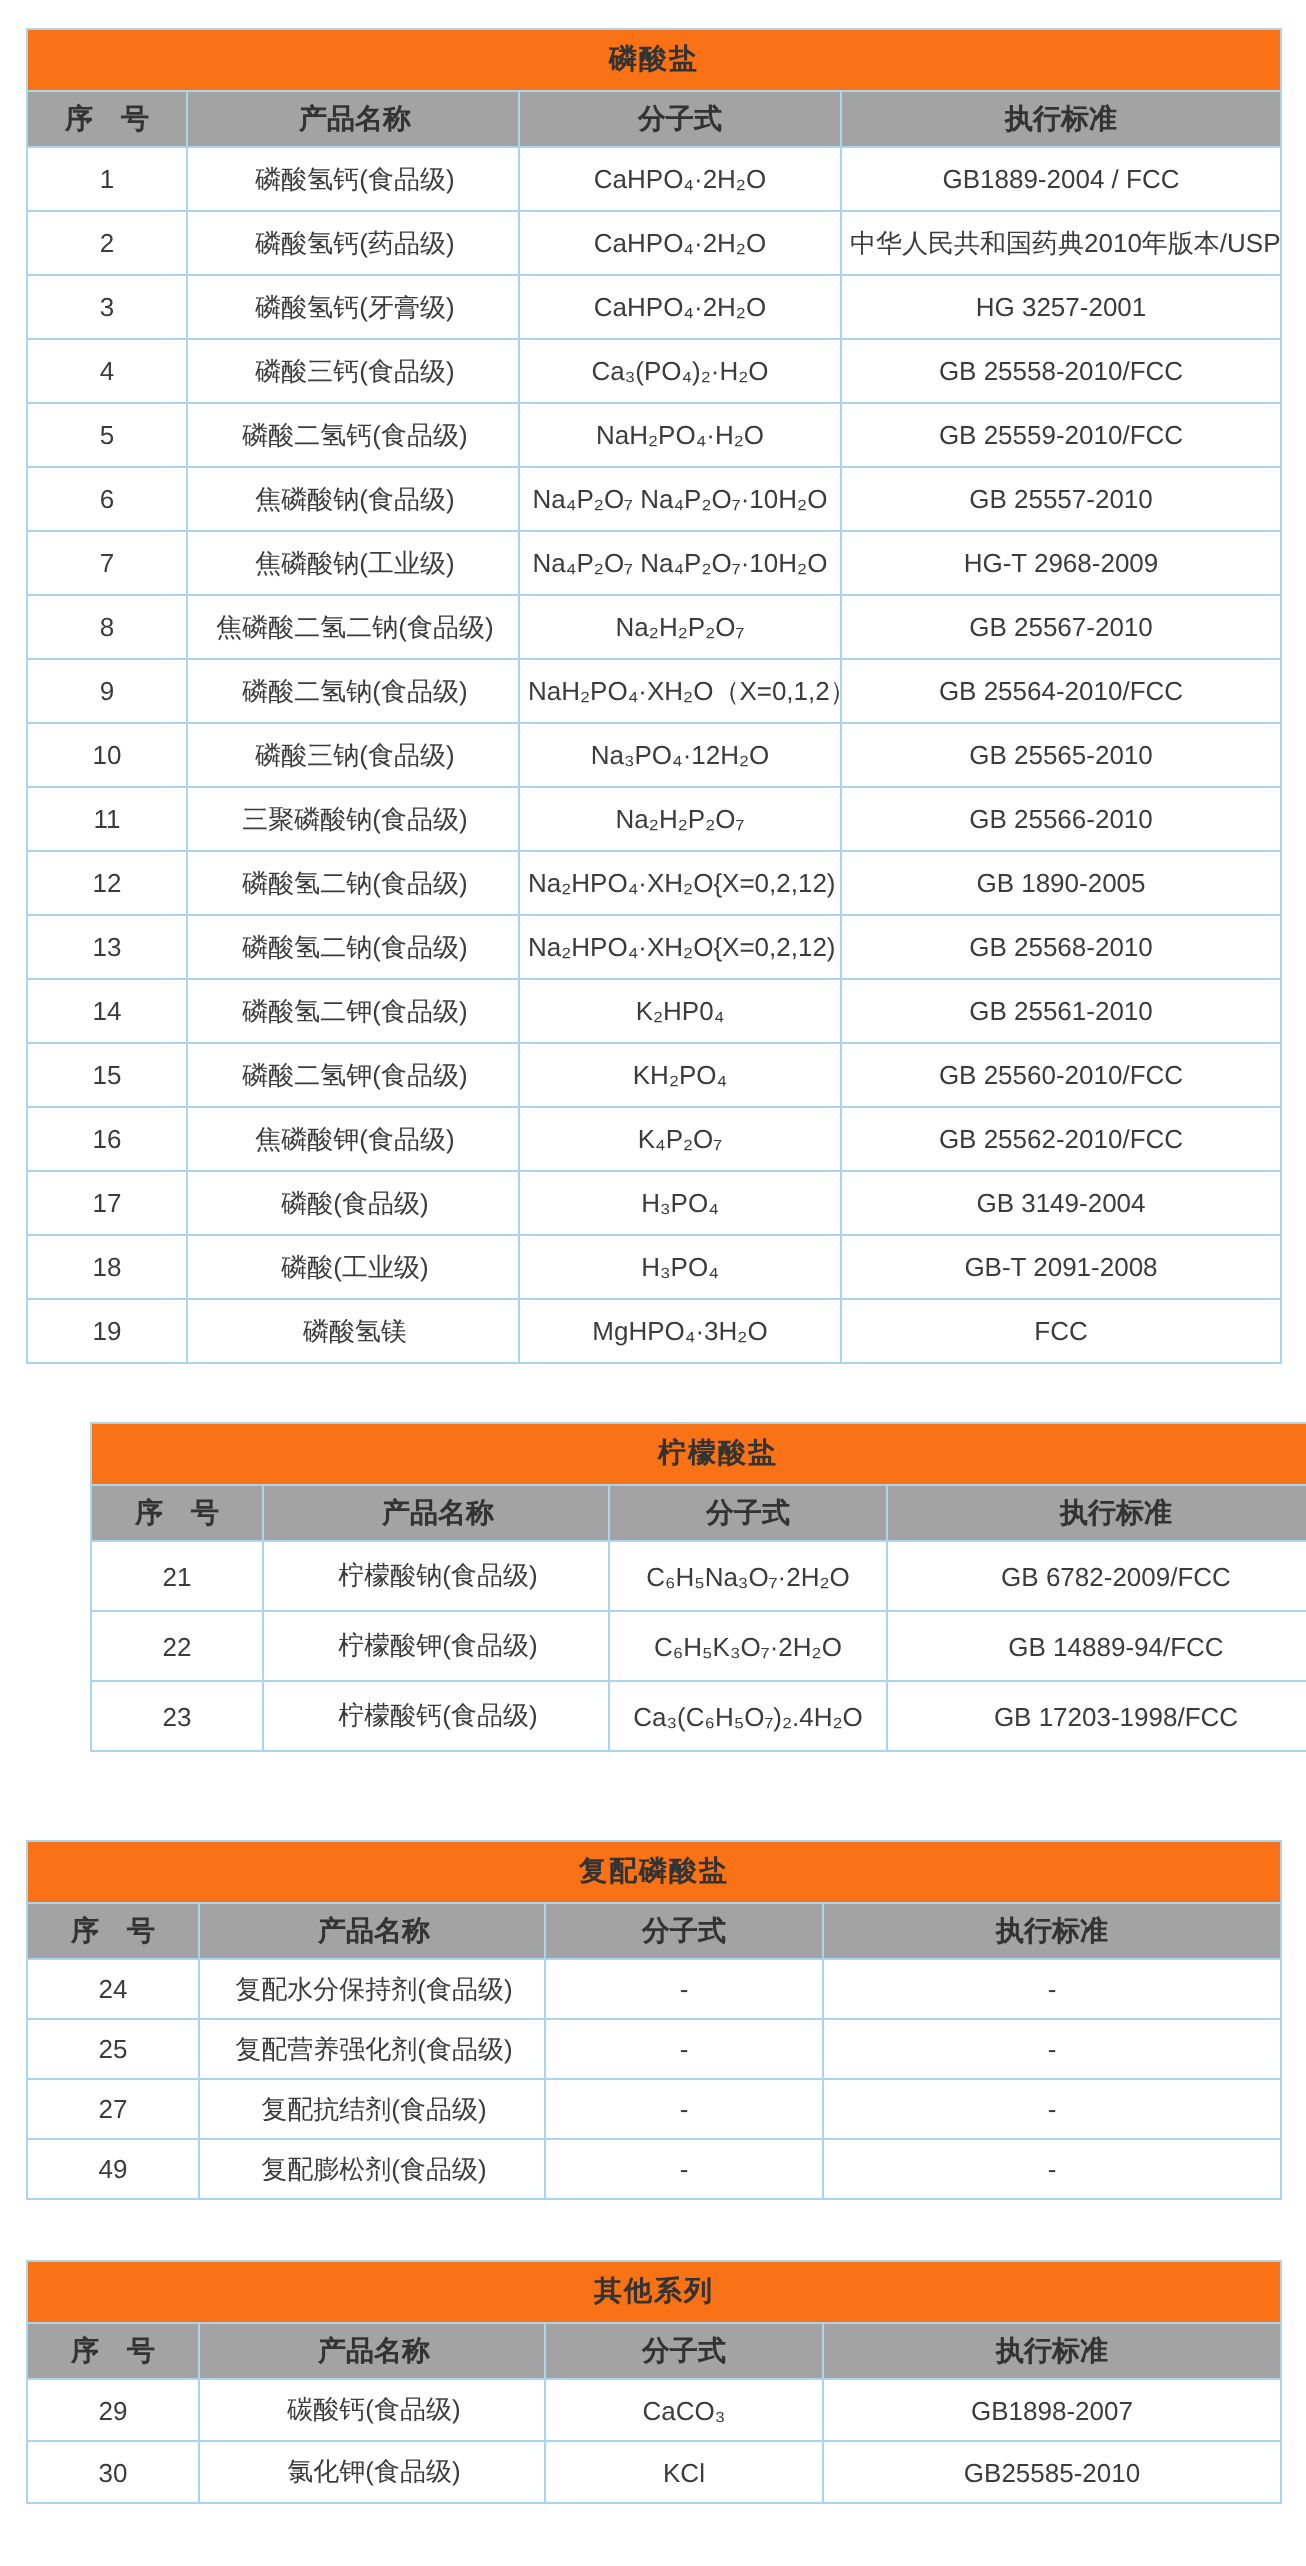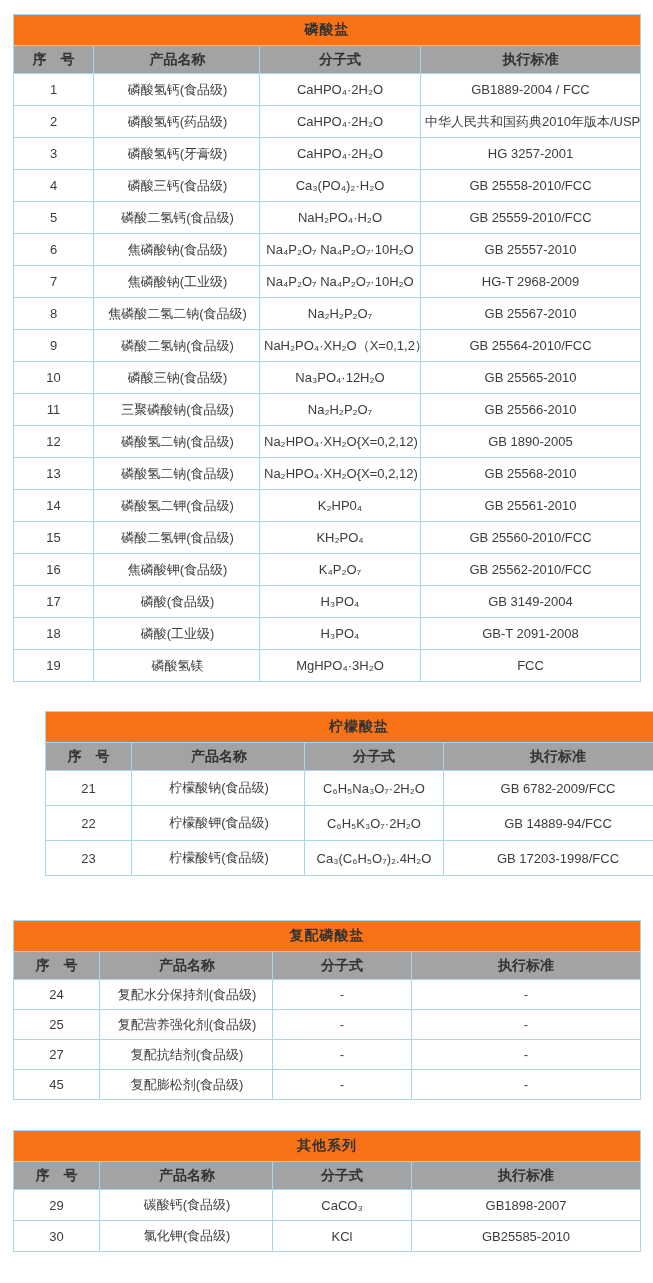--- a/index.html
+++ b/index.html
@@ -268,21 +268,21 @@
             <td>-</td>
             <td>-</td>
           </tr>
           <tr>
             <td>27</td>
             <td class="name-col">复配抗结剂(食品级)</td>
             <td>-</td>
             <td>-</td>
           </tr>
           <tr>
-            <td>45</td>
+            <td>49</td>
             <td class="name-col">复配膨松剂(食品级)</td>
             <td>-</td>
             <td>-</td>
           </tr>
         </tbody>
       </table>
     </section>
     <section class="tbl tbl-3">
       <table>
         <colgroup>

